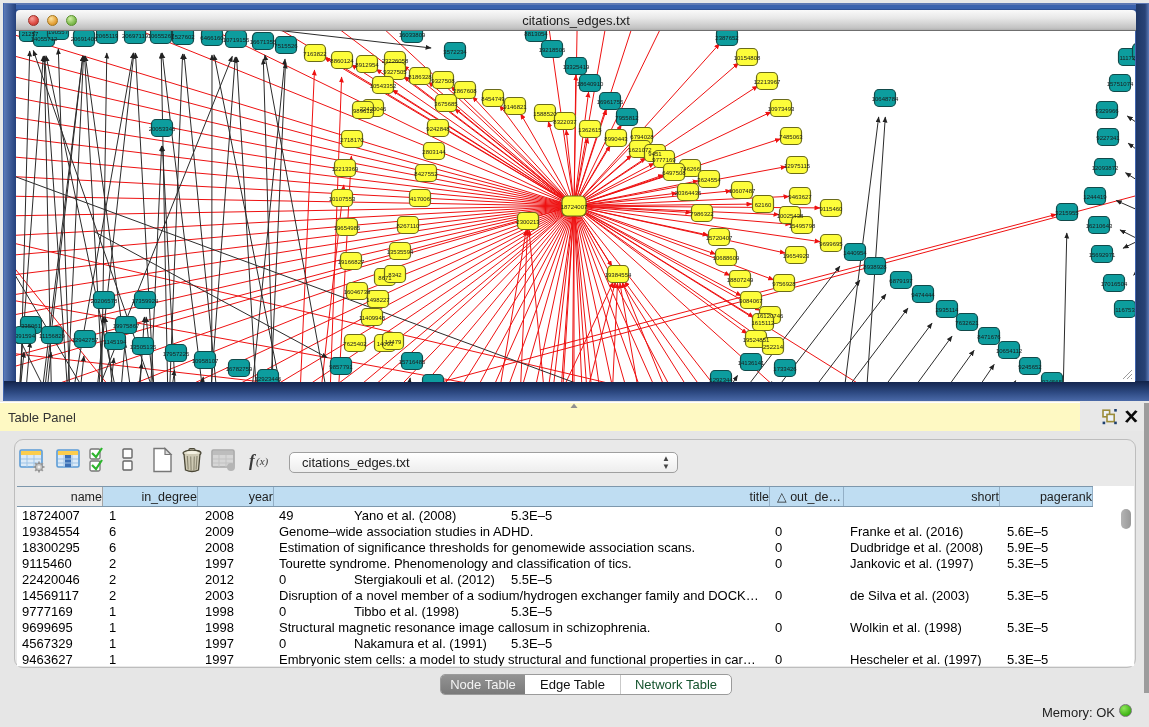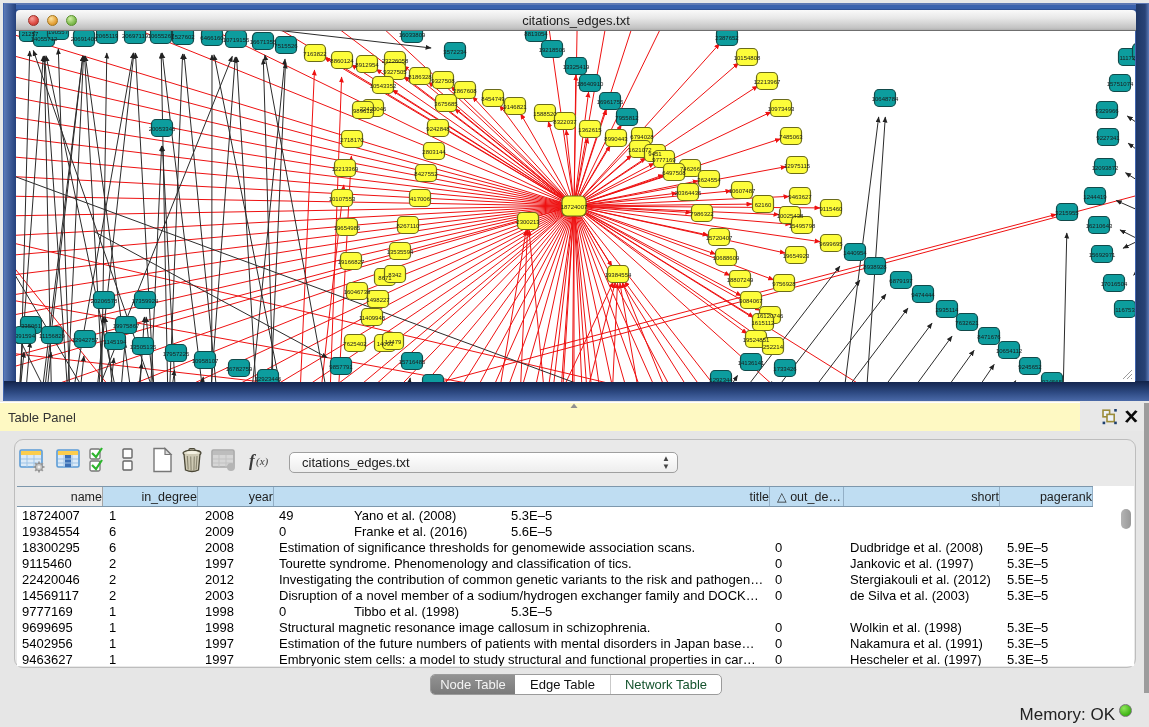--- a/index.html
+++ b/index.html
@@ -22,26 +22,26 @@
 #combo .arr{position:absolute;right:7px;top:2px;font-size:8px;color:#444;line-height:8px;text-align:center}
 #thead{left:17px;top:486px;height:21px;display:flex;font-size:12.5px;color:#1e1e1e;border-top:1px solid #7d97ac;border-bottom:1px solid #7d97ac}
 #thead div{background:#bfddf2;border-right:1px solid #93afc6;text-align:right;line-height:20px;overflow:hidden;white-space:nowrap}
 #thead div.g{background:#eaeaea;border-right:1px solid #a5a5a5}
 #tbody{left:17px;top:508px;width:1117px;height:158px;background:#fff;font-size:13px;color:#000;overflow:hidden}
 #tablebg{left:17px;top:486px;width:1117px;height:180px;background:#fff}
 .tr{display:flex;height:16px;line-height:15px;white-space:nowrap}
 .tr div{overflow:hidden}
 .c0{width:86px;padding-left:5px}.c1{width:95px;padding-left:6px}.c2{width:76px;padding-left:7px}.c3{width:496px;padding-left:5px}.c4{width:74px;padding-left:5px}.c5{width:156px;padding-left:6px}.c6{width:100px;padding-left:7px}
 #vsb{left:1121px;top:509px;width:10px;height:20px;background:linear-gradient(to right,#b4b4b4,#989898);border-radius:5px}
-#tabs{left:430px;top:674px;height:21px;display:flex;font-size:13px;border:1px solid #9b9b9b;border-radius:5px;background:#fff;overflow:hidden}
+#tabs{left:440px;top:674px;height:21px;display:flex;font-size:13px;border:1px solid #9b9b9b;border-radius:5px;background:#fff;overflow:hidden}
 #tabs div{line-height:19px;text-align:center}
 #tab1{width:84px;background:linear-gradient(to bottom,#939393,#7a7a7a);color:#f4f4f4}
 #tab2{width:96px;color:#111;border-right:1px solid #c9c9c9}
 #tab3{width:110px;color:#14532d}
-#status{right:34px;top:705px;font-size:17px;color:#222}
+#status{right:34px;top:705px;font-size:13px;color:#222}
 #memdot{left:1119px;top:704px;width:13px;height:13px;border-radius:50%;background:radial-gradient(circle at 35% 30%,#8ee65a,#3db314 70%,#2e9607);border:1px solid #777}
 </style></head><body>
 <div id="desk" class="abs"></div>
 <div id="frameT" class="abs"></div>
 <div id="frameL" class="abs"></div>
 <div id="frameR" class="abs"></div>
 <div id="frameB" class="abs"></div>
 <div id="graph" class="abs"><svg id="net" width="1119" height="351" viewBox="0 0 1119 351">
 <defs>
         <marker id="ra" markerWidth="7" markerHeight="6" refX="5.5" refY="2.5" orient="auto">
@@ -658,20 +658,21 @@
       <div class="c1">1</div>
       <div class="c2">2008</div>
       <div class="c4">49</div>
       <div class="c5">Yano et al. (2008)</div>
       <div class="c6">5.3E–5</div>
     </div>
 <div class="tr">
       <div class="c0">19384554</div>
       <div class="c1">6</div>
       <div class="c2">2009</div>
+      <div class="c3">Genome–wide association studies in ADHD.</div>
       <div class="c4">0</div>
       <div class="c5">Franke et al. (2016)</div>
       <div class="c6">5.6E–5</div>
     </div>
 <div class="tr">
       <div class="c0">18300295</div>
       <div class="c1">6</div>
       <div class="c2">2008</div>
       <div class="c3">Estimation of significance thresholds for genomewide association scans.</div>
       <div class="c4">0</div>
@@ -684,21 +685,20 @@
       <div class="c2">1997</div>
       <div class="c3">Tourette syndrome. Phenomenology and classification of tics.</div>
       <div class="c4">0</div>
       <div class="c5">Jankovic et al. (1997)</div>
       <div class="c6">5.3E–5</div>
     </div>
 <div class="tr">
       <div class="c0">22420046</div>
       <div class="c1">2</div>
       <div class="c2">2012</div>
-      <div class="c3">Investigating the contribution of common genetic variants to the risk and pathogen…</div>
       <div class="c4">0</div>
       <div class="c5">Stergiakouli et al. (2012)</div>
       <div class="c6">5.5E–5</div>
     </div>
 <div class="tr">
       <div class="c0">14569117</div>
       <div class="c1">2</div>
       <div class="c2">2003</div>
       <div class="c3">Disruption of a novel member of a sodium/hydrogen exchanger family and DOCK…</div>
       <div class="c4">0</div>
@@ -716,24 +716,23 @@
 <div class="tr">
       <div class="c0">9699695</div>
       <div class="c1">1</div>
       <div class="c2">1998</div>
       <div class="c3">Structural magnetic resonance image callosum in schizophrenia.</div>
       <div class="c4">0</div>
       <div class="c5">Wolkin et al. (1998)</div>
       <div class="c6">5.3E–5</div>
     </div>
 <div class="tr">
-      <div class="c0">5402956</div>
+      <div class="c0">4567329</div>
       <div class="c1">1</div>
       <div class="c2">1997</div>
-      <div class="c3">Estimation of the future numbers of patients with mental disorders in Japan base…</div>
       <div class="c4">0</div>
       <div class="c5">Nakamura et al. (1991)</div>
       <div class="c6">5.3E–5</div>
     </div>
 <div class="tr">
       <div class="c0">9463627</div>
       <div class="c1">1</div>
       <div class="c2">1997</div>
       <div class="c3">Embryonic stem cells: a model to study structural and functional properties in car…</div>
       <div class="c4">0</div>

